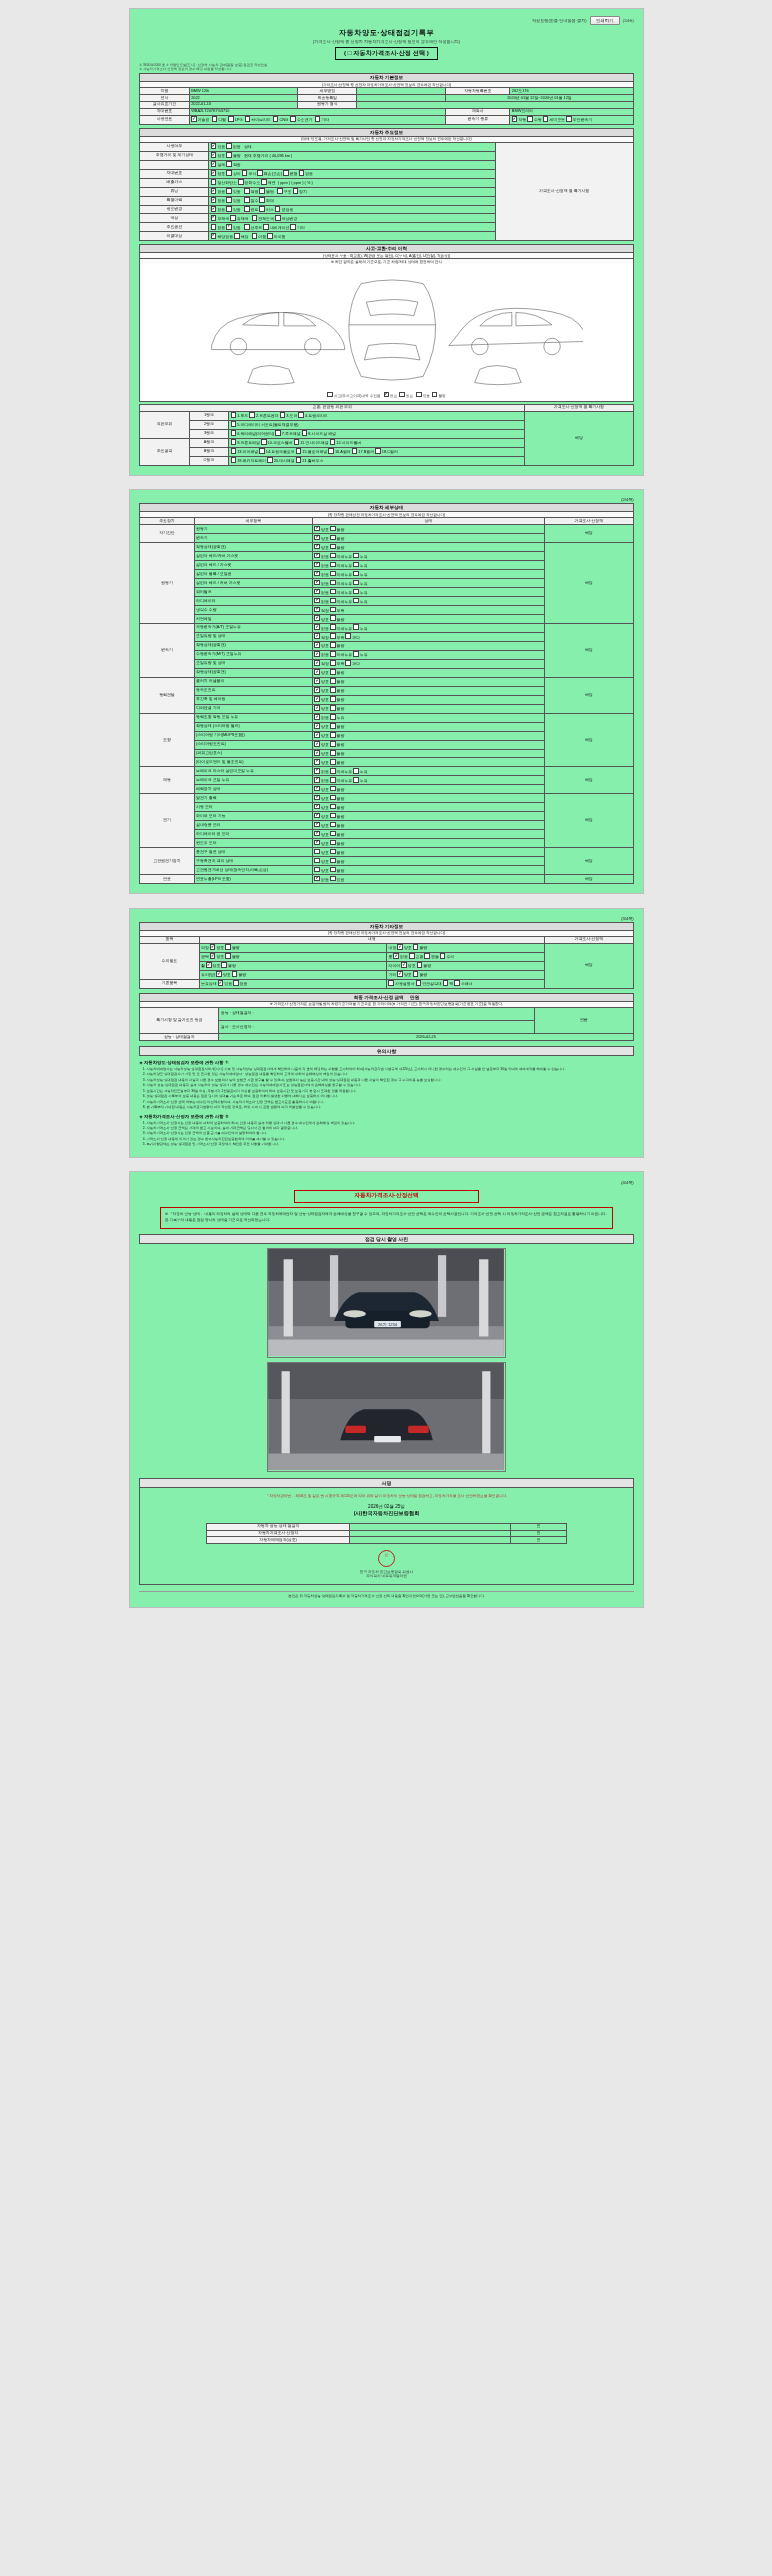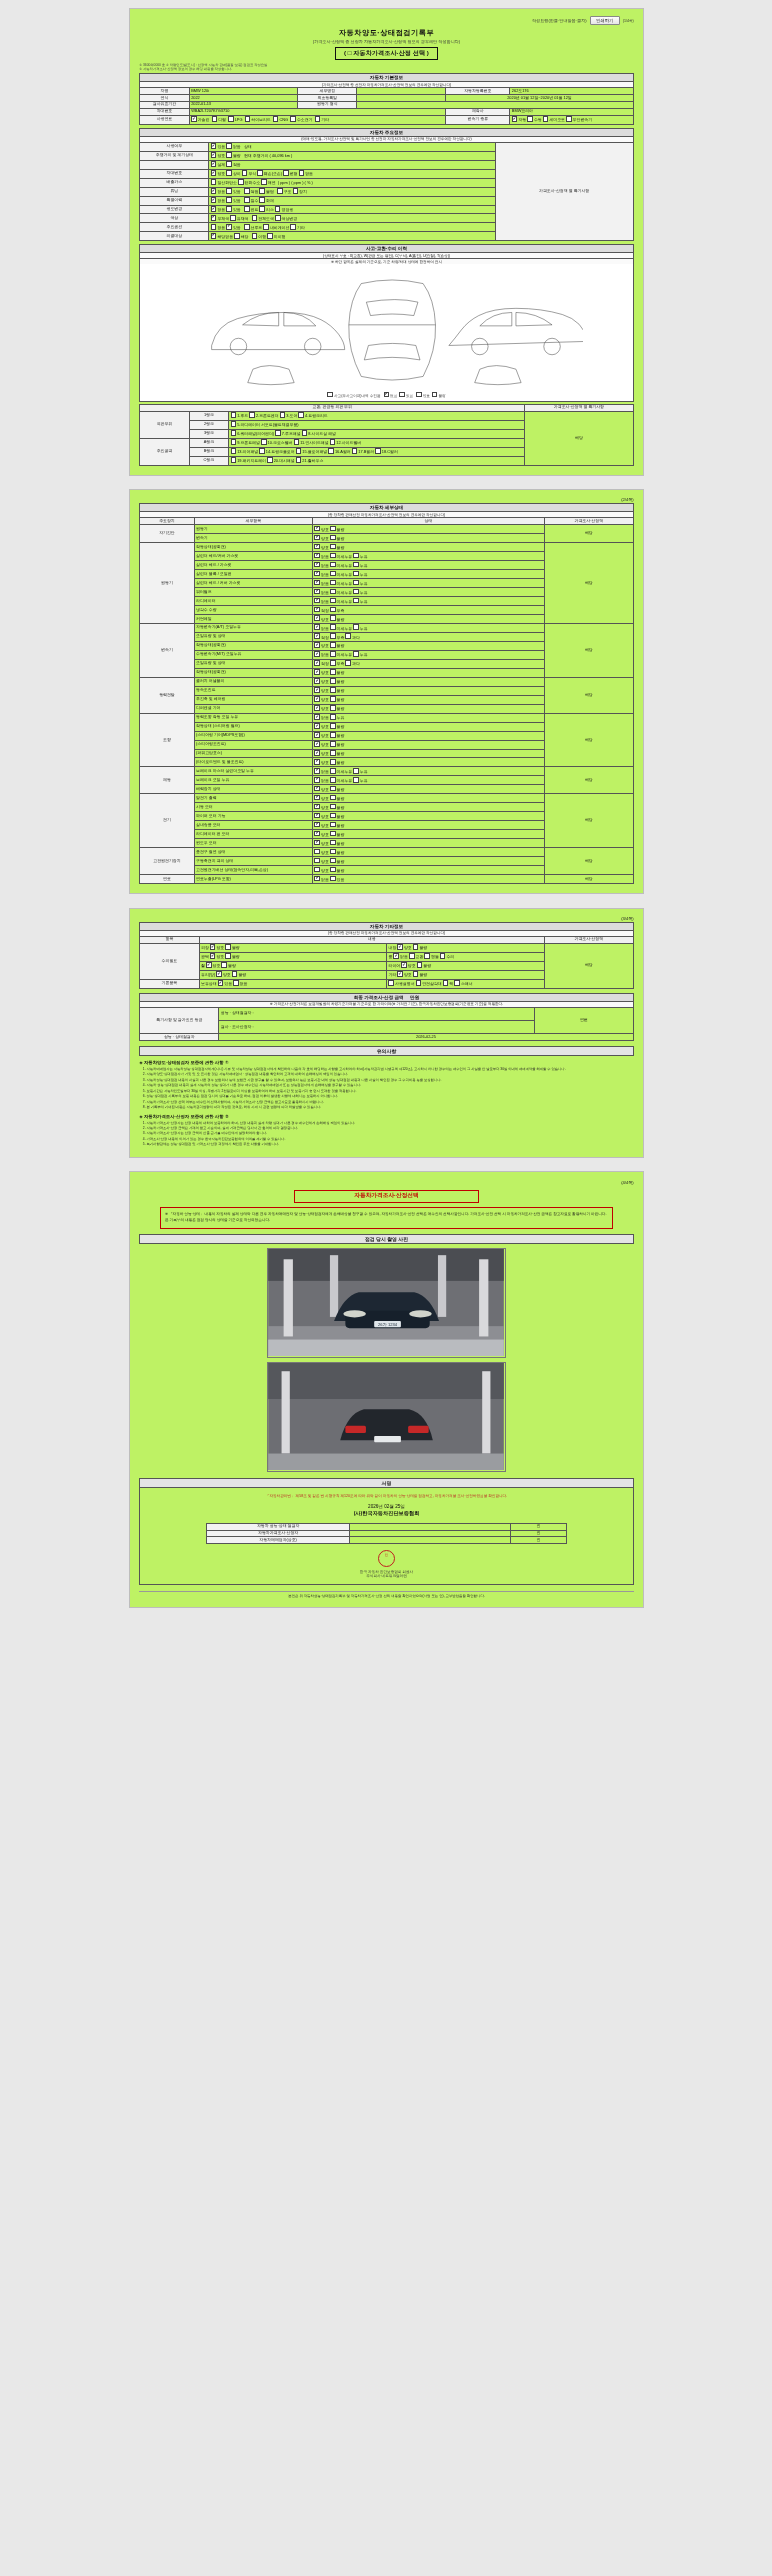--- a/index.html
+++ b/index.html
@@ -1,18 +1,18 @@
 <!DOCTYPE html>
 <html lang="ko" style="font-size:8.2px"><head>
 <meta charset="utf-8">
 <style>
   html,body{margin:0;padding:0;background:#e8e8e8;}
   body{font-family:"Liberation Sans","DejaVu Sans",sans-serif;font-size:4.6px;color:#111;}
   .page-wrap{width:773px;margin:0 auto;background:#e8e8e8;padding-bottom:20.6px;}
-  .sheet{width:515px;margin:0 auto 13.4px auto;background:#bef264;border:0.5px solid #bdbdbd;box-sizing:border-box;padding:7.2px 9.3px 9.3px 9.3px;position:relative;}
+  .sheet{width:515px;margin:0 auto 13.4px auto;background:#86efac;border:0.5px solid #bdbdbd;box-sizing:border-box;padding:7.2px 9.3px 9.3px 9.3px;position:relative;}
   .sheet.first{margin-top:8.2px;}
   .topbar{display:flex;justify-content:flex-end;align-items:center;gap:3.1px;margin-bottom:2.1px;}
   .topbar .hint{font-size:4.1px;color:#333;}
   .btn{border:0.5px solid #888;background:linear-gradient(#fdfdfd,#e6e6e6);padding:1px 5.2px;font-size:4.4px;border-radius:1px;color:#222;}
   .pgno{text-align:right;font-size:4.1px;color:#222;margin-bottom:1px;}
   .title-main{text-align:center;font-size:7.2px;font-weight:bold;letter-spacing:0.5px;margin:3.1px 0 1px 0;}
   .title-sub{text-align:center;font-size:4.1px;color:#333;margin-bottom:1.5px;}
   .title-box{text-align:center;font-size:6.2px;font-weight:bold;border:0.7px solid #111;display:inline-block;padding:1px 8.2px;margin:1px auto 3.1px auto;}
   .center{text-align:center;}
   .tiny{font-size:3.6px;color:#333;}

